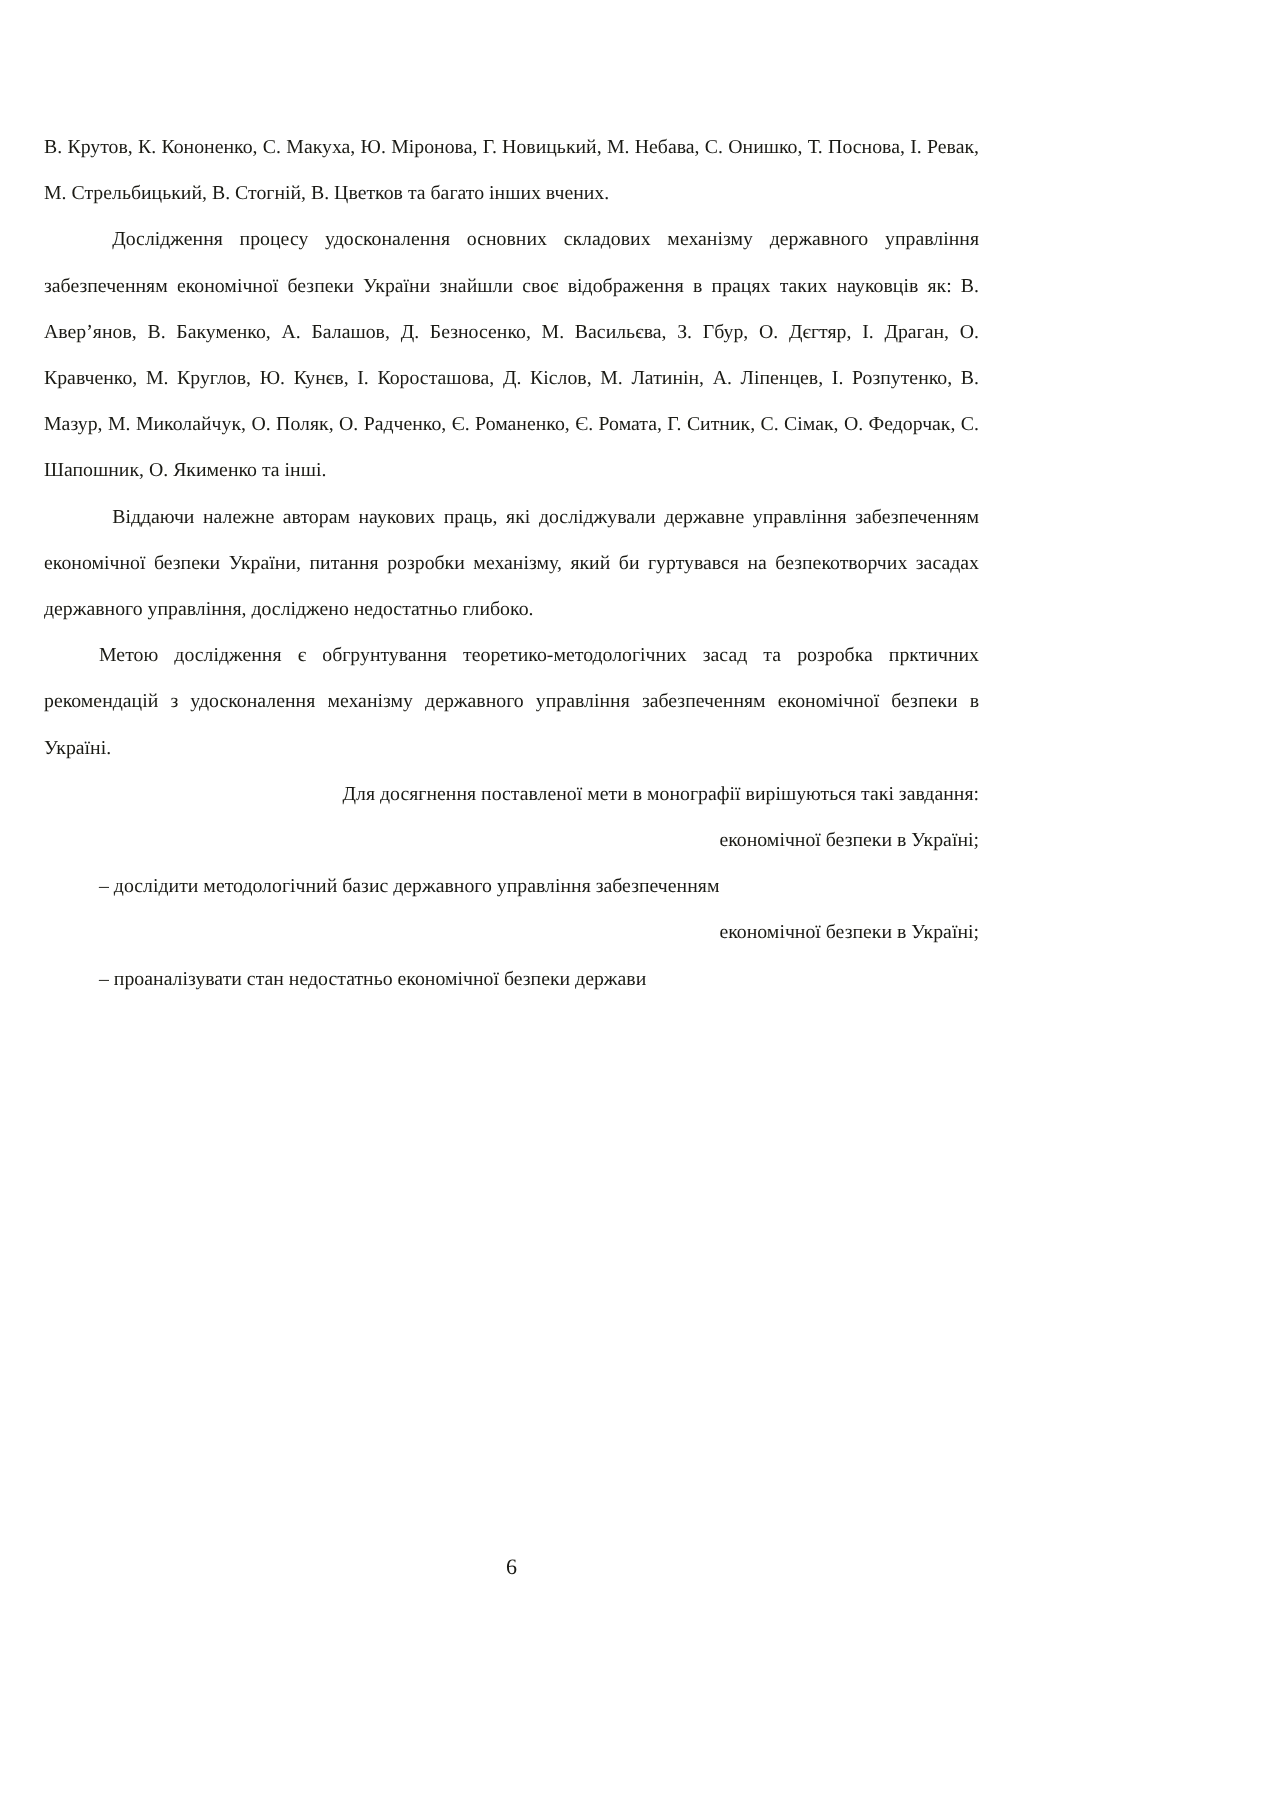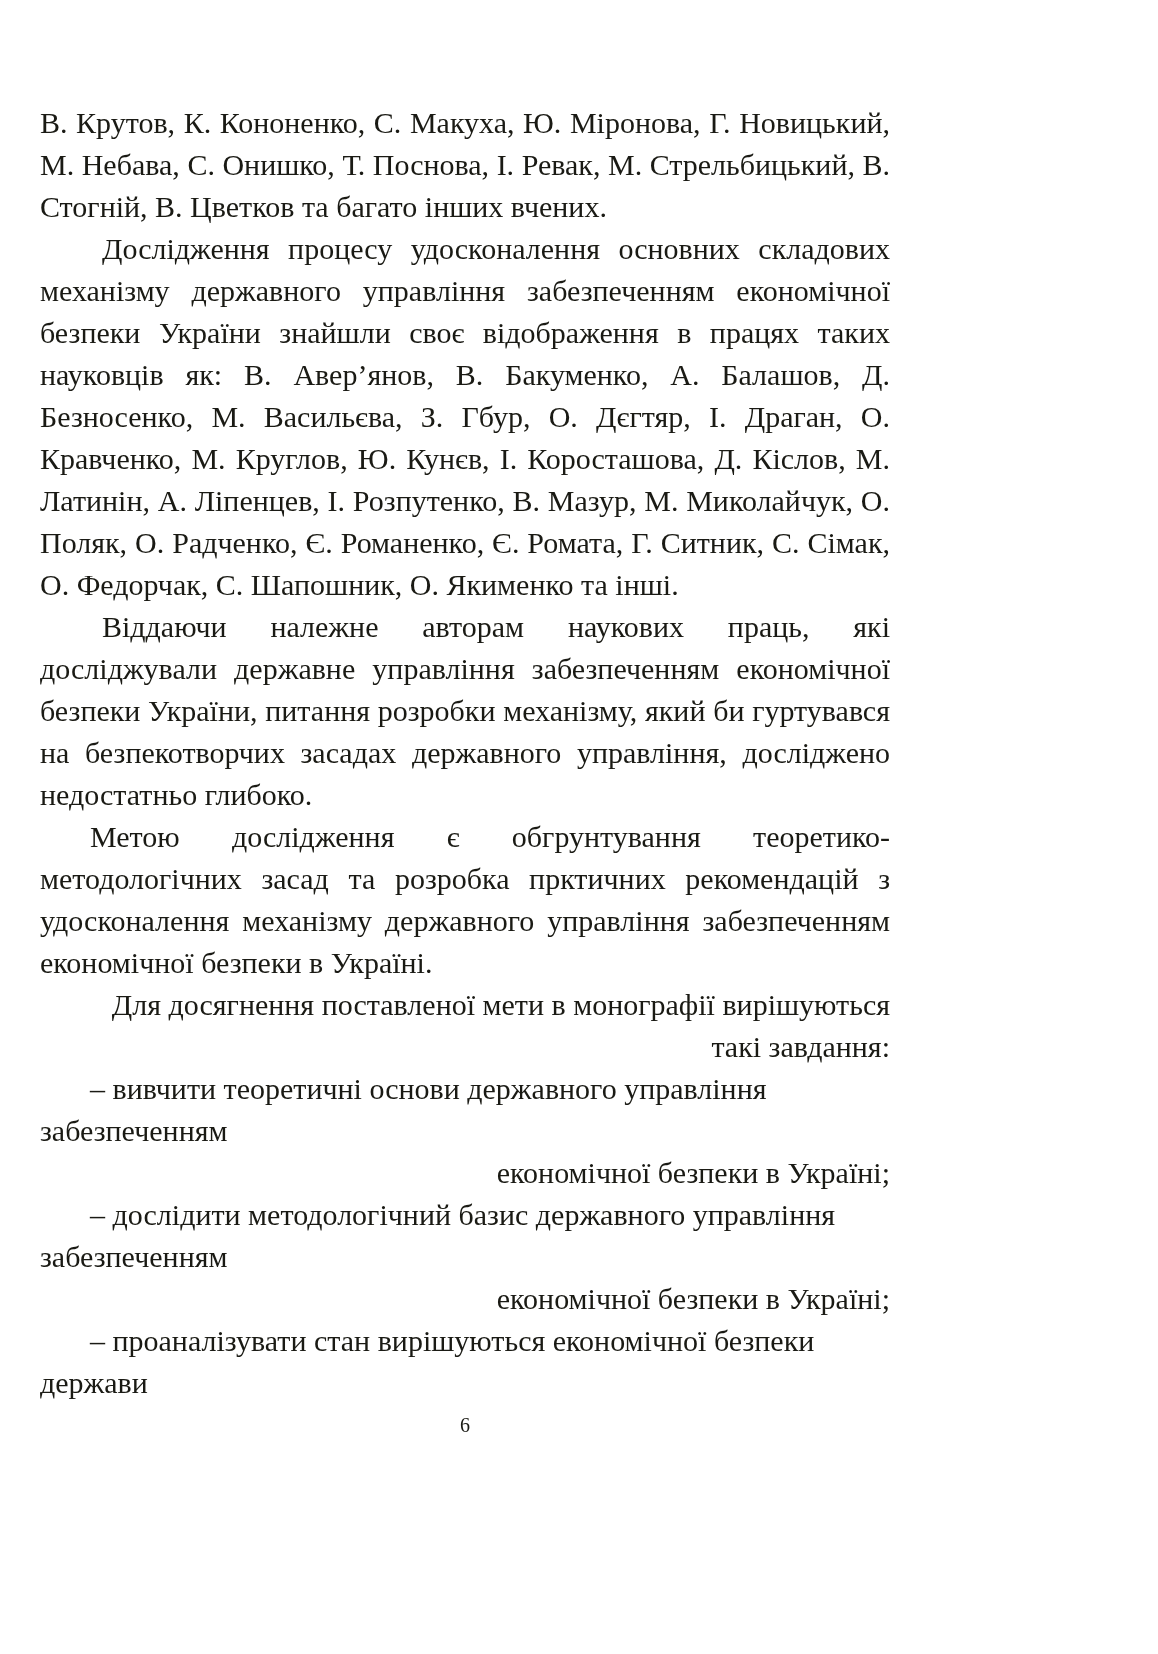--- a/index.html
+++ b/index.html
@@ -11,23 +11,23 @@
       width: 1158px;
       height: 1654px;
       position: relative;
       overflow: hidden;
       font-family: "Liberation Serif", "DejaVu Serif", serif;
       color: #1a1a14;
     }
     .page {
       position: absolute;
       left: 40px;
-      top: 102px;
+      top: 112px;
       width: 850px;
-      font-size: 30px;
+      font-size: 18px;
       line-height: 42px;
     }
     .para {
       margin: 0;
       text-align: justify;
       text-indent: 62px;
     }
     .para.noindent {
       text-indent: 0;
     }
@@ -58,26 +58,25 @@
 
 <div class="page">
   <p class="para noindent">В. Крутов, К. Кононенко, С. Макуха, Ю. Міронова, Г. Новицький, М. Небава, С. Онишко, Т. Поснова, І. Ревак, М. Стрельбицький, В. Стогній, В. Цветков та багато інших вчених.</p>
   <p class="para">Дослідження процесу удосконалення основних складових механізму державного управління забезпеченням економічної безпеки України знайшли своє відображення в працях таких науковців як: В. Авер’янов, В. Бакуменко, А. Балашов, Д. Безносенко, М. Васильєва, З. Гбур, О. Дєгтяр, І. Драган, О. Кравченко, М. Круглов, Ю. Кунєв, І. Коросташова, Д. Кіслов, М. Латинін, А. Ліпенцев, І. Розпутенко, В. Мазур, М. Миколайчук, О. Поляк, О. Радченко, Є. Романенко, Є. Ромата, Г. Ситник, С. Сімак, О. Федорчак, С. Шапошник, О. Якименко та інші.</p>
   <p class="para">Віддаючи належне авторам наукових праць, які досліджували державне управління забезпеченням економічної безпеки України, питання розробки механізму, який би гуртувався на безпекотворчих засадах державного управління, досліджено недостатньо глибоко.</p>
   <p class="para indent-small">Метою дослідження є обгрунтування теоретико-методологічних засад та розробка прктичних рекомендацій з удосконалення механізму державного управління забезпеченням економічної безпеки в Україні.</p>
   <p class="para indent-small ragged">Для досягнення поставленої мети в монографії вирішуються такі завдання:</p>
 
   <div>
     <div>
-      <p class="list-item">– вивчити теоретичні основи державного управління забезпеченням</p>
       <p class="para noindent ragged">економічної безпеки в Україні;</p>
     </div>
     <div>
       <p class="list-item">– дослідити методологічний базис державного управління забезпеченням</p>
       <p class="para noindent ragged">економічної безпеки в Україні;</p>
     </div>
     <div>
-      <p class="list-item">– проаналізувати стан вирішуються економічної безпеки держави</p>
+      <p class="list-item">– проаналізувати стан недостатньо економічної безпеки держави</p>
     </div>
   </div>
 </div>
 
 <div class="page-number">6</div>
 
 </body></html>

